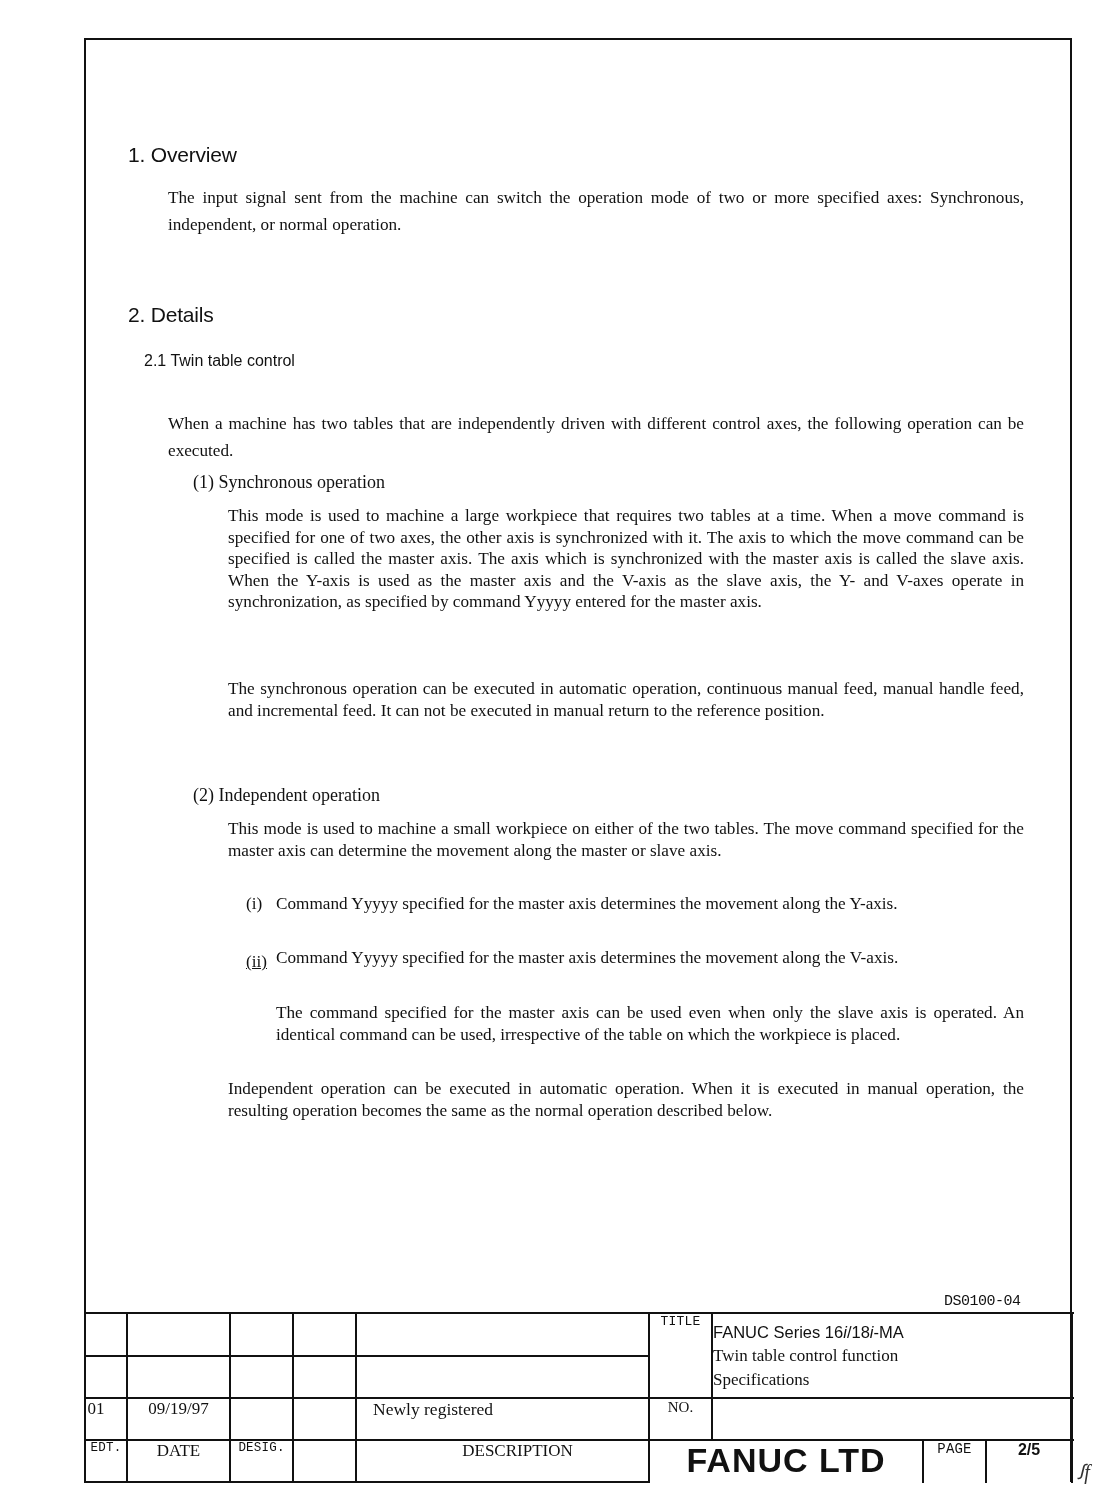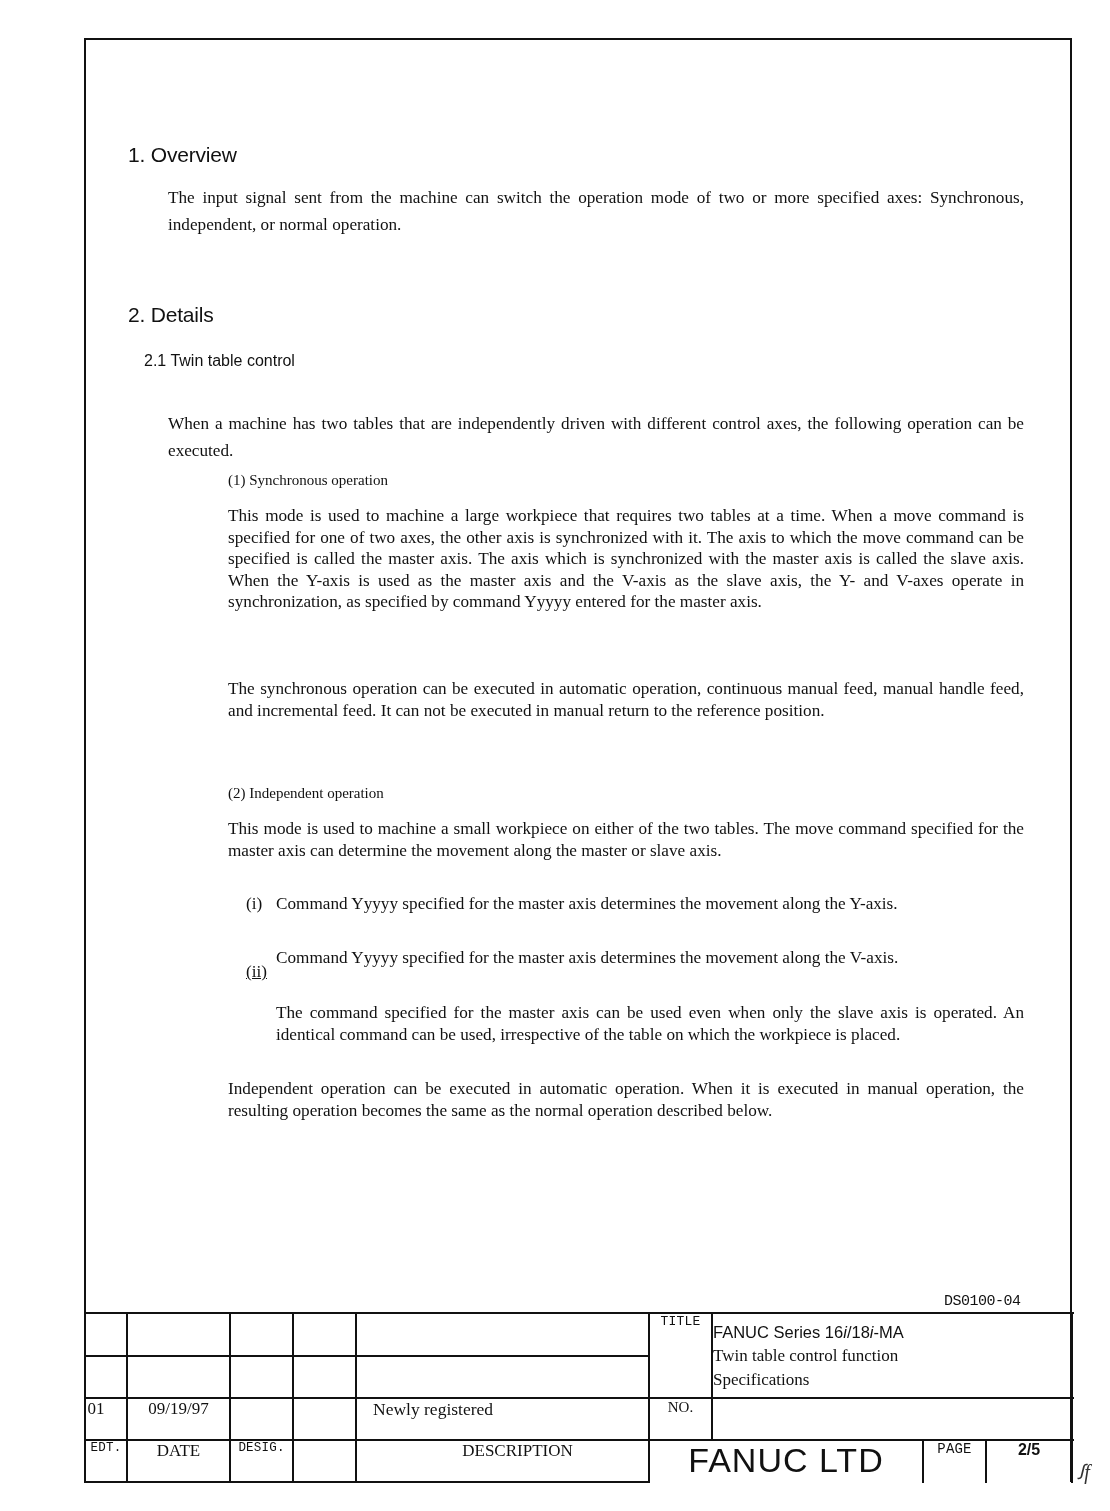--- a/index.html
+++ b/index.html
@@ -5,28 +5,28 @@
   html, body { margin:0; padding:0; background:#ffffff; }
   body { width:1110px; height:1511px; position:relative; overflow:hidden; color:#111; }
   .frame { position:absolute; left:84px; top:38px; width:988px; height:1444px; border:2px solid #111; border-bottom:none; box-sizing:border-box; }
   .serif { font-family:"Liberation Serif","DejaVu Serif",serif; }
   .sans { font-family:"Liberation Sans","DejaVu Sans",sans-serif; }
   .abs { position:absolute; }
   h1.sec { margin:0; font-weight:normal; font-size:21px; letter-spacing:-0.2px; }
   h2.sub { margin:0; font-weight:normal; font-size:16px; }
   .para { font-size:17.2px; line-height:21.5px; text-align:justify; text-align-last:left; margin:0; }
   .para.wide { line-height:27px; }
-  .item-h { font-size:15px;margin-left:35px; }
+  .item-h { font-size:18px; }
   .ds { font-family:"Liberation Mono","DejaVu Sans Mono",monospace; font-size:15px; letter-spacing:-0.5px; }
   
   .hl { position:absolute; height:2px; background:#111; }
   .vl { position:absolute; width:2px; background:#111; }
   .cell { position:absolute; display:flex; align-items:flex-start; justify-content:center; box-sizing:border-box; }
   .small-caps-lbl { font-family:Liberation Mono, monospace; font-size:13px; letter-spacing:0.2px; }
-  .fanuc { font-family:"Liberation Sans","DejaVu Sans",sans-serif; font-weight:normal; font-size:34px; letter-spacing:1px; }
+  .fanuc { font-family:"Liberation Sans","DejaVu Sans",sans-serif; font-weight:bold; font-size:34px; letter-spacing:1px; }
 </style>
 </head>
 <body>
 
 <div class="frame"></div>
 
 <h1 class="sec sans abs" style="left:128px; top:143px;">1.  Overview</h1>
 <p class="para wide serif abs" style="left:168px; top:184px; width:856px;">The input signal sent from the machine can switch the operation mode of two or more specified axes: Synchronous, independent, or normal operation.</p>
 
 <h1 class="sec sans abs" style="left:128px; top:303px;">2.  Details</h1>
@@ -38,21 +38,21 @@
 <p class="para serif abs" style="left:228px; top:678px; width:796px;">The synchronous operation can be executed in automatic operation, continuous manual feed, manual handle feed, and incremental feed. It can not be executed in manual return to the reference position.</p>
 
 <div class="item-h serif abs" style="left:193px; top:785px;">(2)  Independent operation</div>
 <p class="para serif abs" style="left:228px; top:818px; width:796px;">This mode is used to machine a small workpiece on either of the two tables. The move command specified for the master axis can determine the movement along the master or slave axis.</p>
 
 <div class="abs serif" style="left:246px; top:893px; width:778px;">
   <span class="abs para" style="left:0; top:0;">(i)</span>
   <p class="para abs" style="left:30px; top:0; width:748px;">Command Yyyyy specified for the master axis determines the movement along the Y-axis.</p>
 </div>
 <div class="abs serif" style="left:246px; top:947px; width:778px;">
-  <span class="abs para" style="left:0; top:14px;text-decoration:underline;">(ii)</span>
+  <span class="abs para" style="left:0; top:4px;text-decoration:underline;">(ii)</span>
   <p class="para abs" style="left:30px; top:0; width:748px;">Command Yyyyy specified for the master axis determines the movement along the V-axis.</p>
 </div>
 <p class="para serif abs" style="left:276px; top:1002px; width:748px;">The command specified for the master axis can be used even when only the slave axis is operated. An identical command can be used, irrespective of the table on which the workpiece is placed.</p>
 <p class="para serif abs" style="left:228px; top:1078px; width:796px;">Independent operation can be executed in automatic operation. When it is executed in manual operation, the resulting operation becomes the same as the normal operation described below.</p>
 
 <div class="ds abs" style="left:944px; top:1293px;">DS0100-04</div>
 
 <div>
 
   <div class="hl" style="left:84px; top:1312px; width:990px;"></div>

